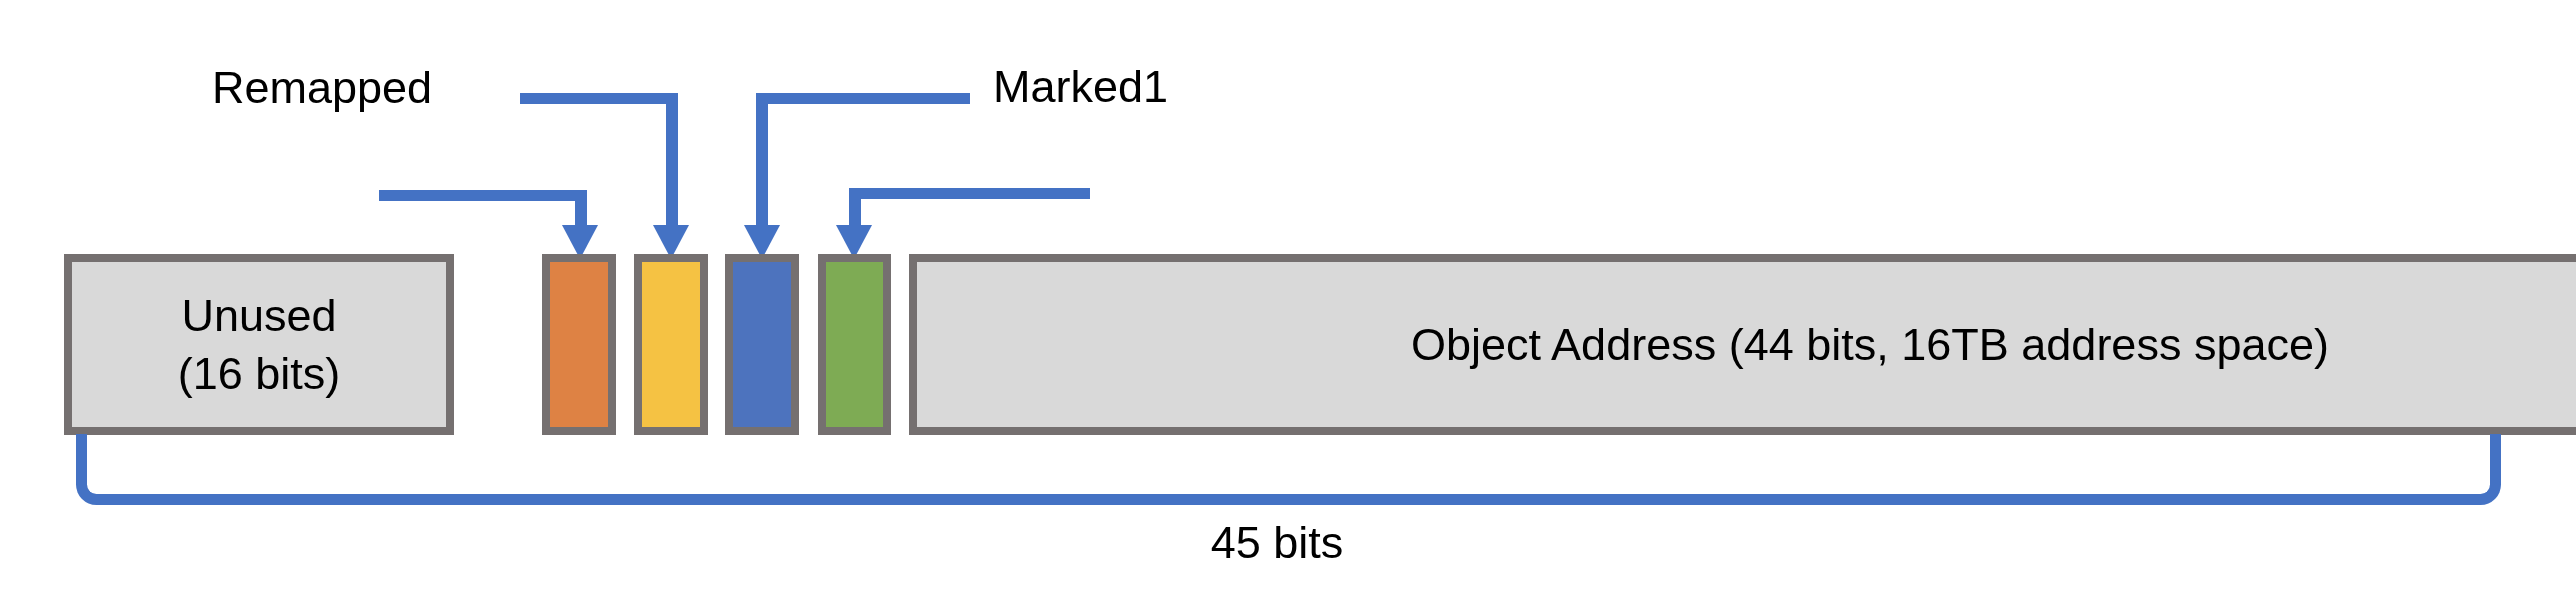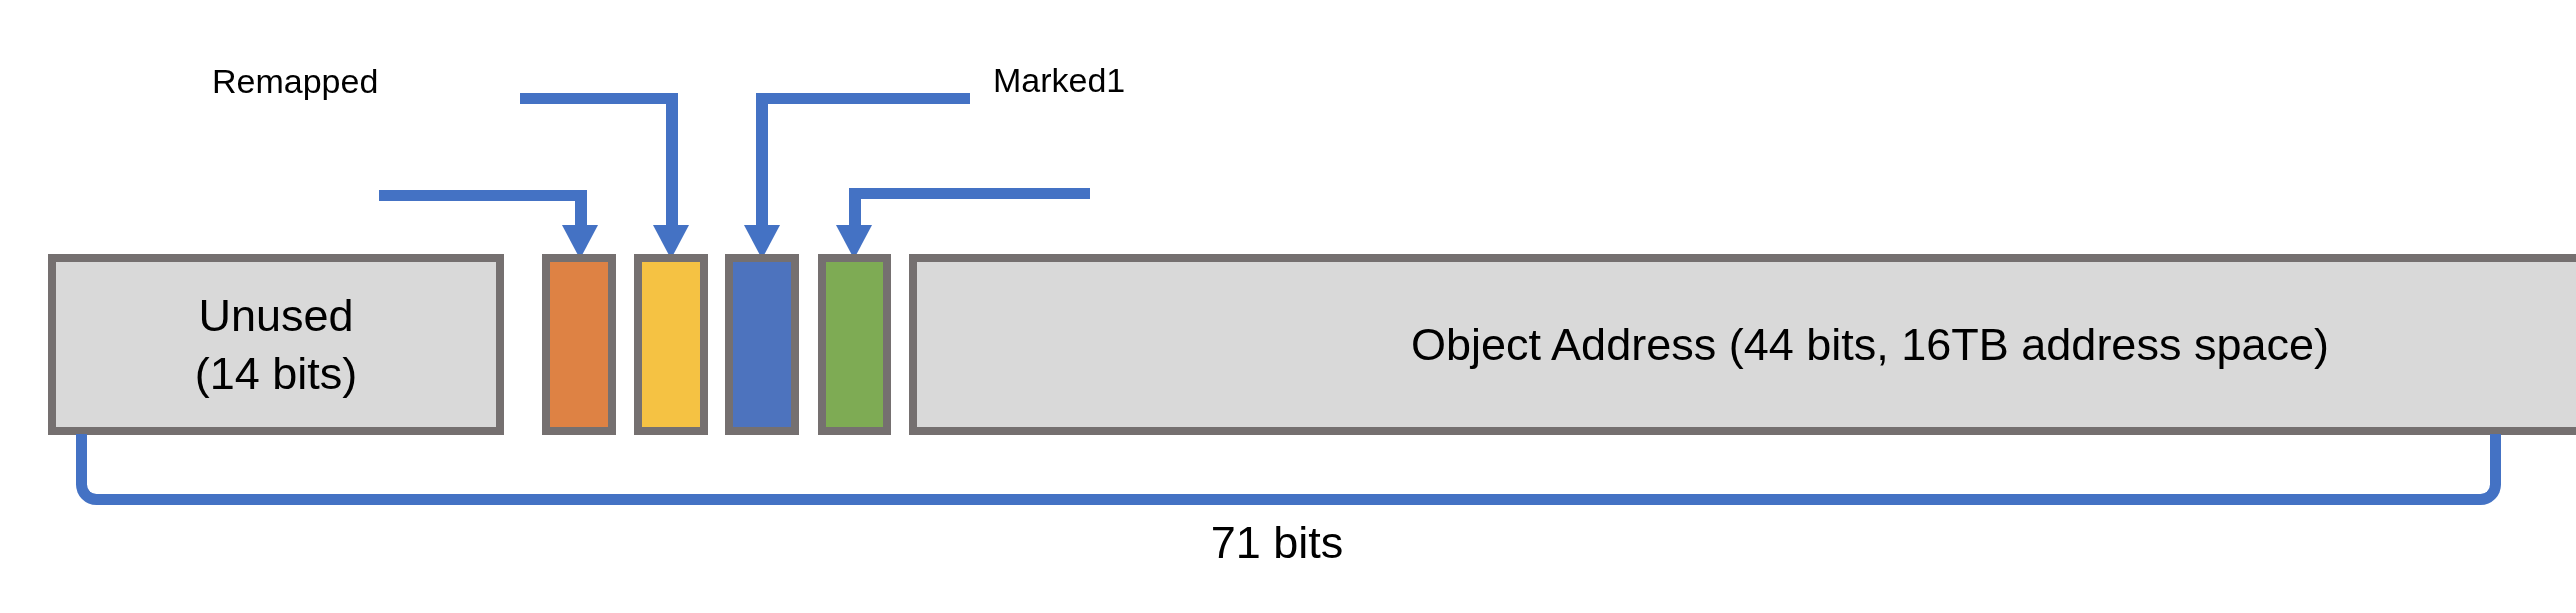--- a/index.html
+++ b/index.html
@@ -6,21 +6,21 @@
   #canvas{
     position:relative;
     width:2576px;height:613px;
     background:#ffffff;
     font-family:"Liberation Sans","DejaVu Sans",sans-serif;
     color:var(--text,#000);
     overflow:hidden;
   }
   .label{
     position:absolute;
-    font-size:34px;
+    font-size:45px;
     line-height:1.18;
     color:var(--text,#000);
     white-space:nowrap;
   }
   
   .field{
     position:absolute;
     top:254px;height:181px;
     box-sizing:border-box;
     border:8.6px solid var(--field-border,#757070);
@@ -86,31 +86,31 @@
     <div class="aseg" style="left:756px;top:93px;width:11.8px;height:132px;"></div>
     <div class="ahead" style="left:744px;top:225px;"></div>
   </div>
 
   <div>
     <div class="aseg" style="left:849px;top:188px;width:241px;height:11px;"></div>
     <div class="aseg" style="left:849px;top:188px;width:11.8px;height:38px;"></div>
     <div class="ahead" style="left:836px;top:225px;"></div>
   </div>
 
-  <div class="field" style="left:48px;width:456px;">
+  <div class="field" style="left:64px;width:390px;">
     <div class="ftext">Unused</div>
-    <div class="ftext">(14 bits)</div>
+    <div class="ftext">(16 bits)</div>
   </div>
 
   <div class="field bit-f" style="left:542px;width:74px;"></div>
   <div class="field bit-r" style="left:634px;width:74px;"></div>
   <div class="field bit-m1" style="left:725px;width:74px;"></div>
   <div class="field bit-m0" style="left:818px;width:73px;"></div>
 
   <div class="field" style="left:909px;width:1922px;">
     <div class="ftext">Object Address (44 bits, 16TB address space)</div>
   </div>
 
   <div class="bracket"></div>
-  <div class="bracket-label">71 bits</div>
+  <div class="bracket-label">45 bits</div>
 
 </div>
 
 
 </body></html>

